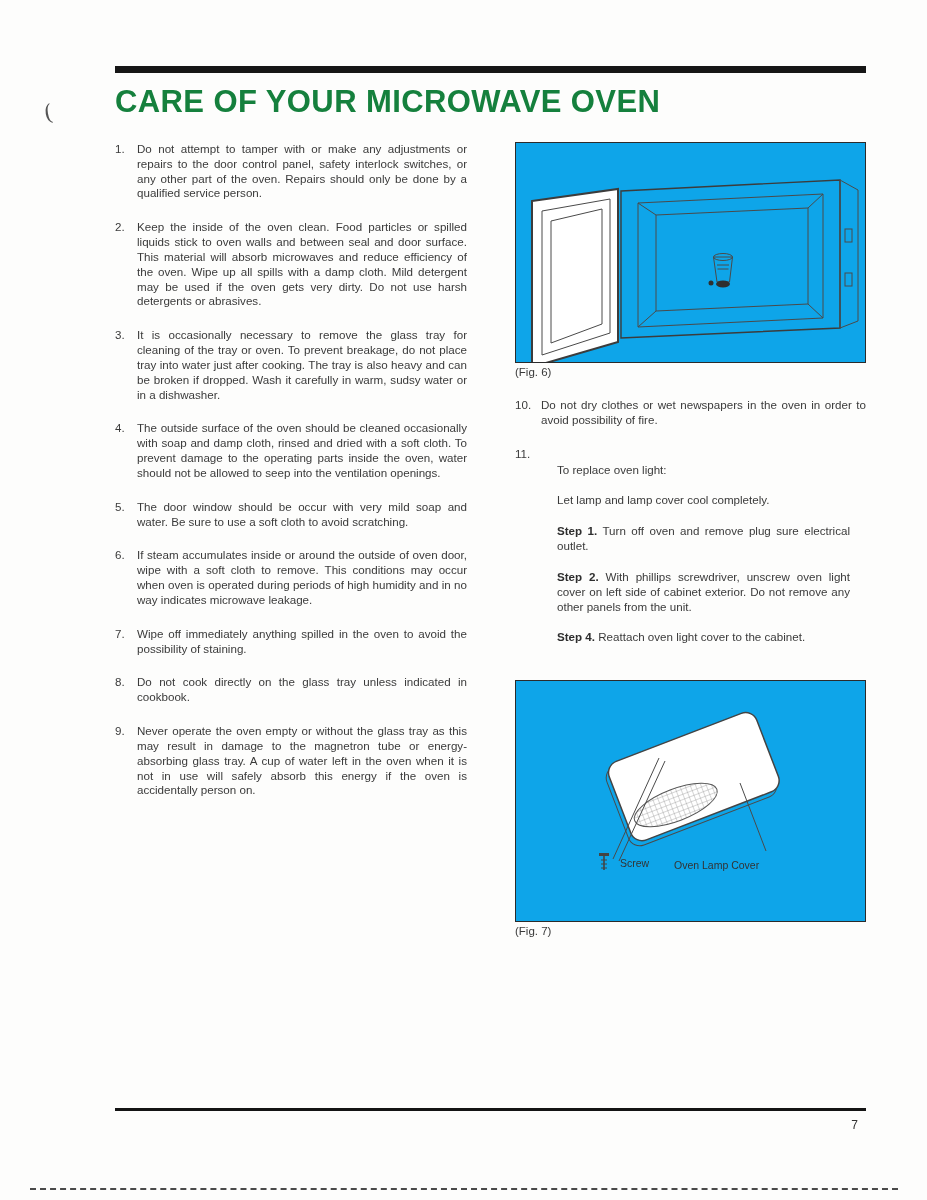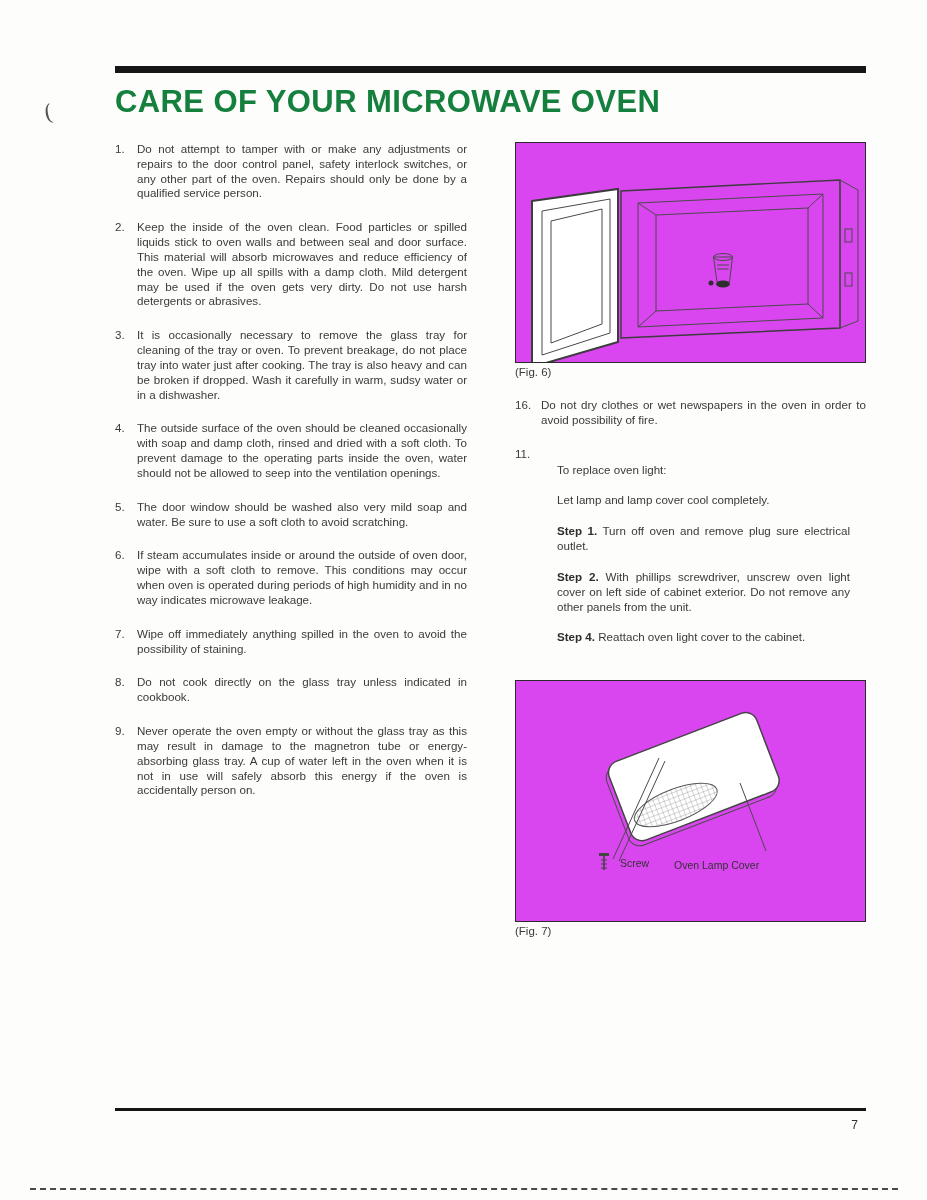--- a/index.html
+++ b/index.html
@@ -26,21 +26,21 @@
   .col-left{width:352px;}
   .col-right{width:351px;}
   .item{display:flex;margin-bottom:19px;font-size:11.6px;line-height:1.28;}
   .item .num{flex:0 0 16px;margin-right:6px;}
   .col-right .item .num{flex:0 0 22px;margin-right:4px;}
   .item .txt{flex:1;margin:0;text-align:justify;}
   .item .txt p{margin:16px;}
   strong{color:#2e2e2e;}
   figure{margin:0;}
   .figbox{
-    border:1.6px solid #2b2b2b;background:#d946ef;position:relative;
+    border:1.6px solid #2b2b2b;background:#0ea5e9;position:relative;
   }
   .figbox svg{width:100%;height:100%;display:block;}
   .fig6 .figbox{height:219px;}
   .fig7 .figbox{height:240px;}
   figcaption{
     text-align:left;font-size:11.5px;padding:3px 8px 0 0;color:#3a3a3a;
   }
   .fig6{margin-bottom:20px;}
   .fig7{margin-top:8px;}
   .fig-label{position:absolute;font-size:10.5px;color:#333;white-space:nowrap;}
@@ -83,21 +83,21 @@
         <div class="item">
           <span class="num">3.</span>
           <p class="txt">It is occasionally necessary to remove the glass tray for cleaning of the tray or oven. To prevent breakage, do not place tray into water just after cooking. The tray is also heavy and can be broken if dropped. Wash it carefully in warm, sudsy water or in a dishwasher.</p>
         </div>
         <div class="item">
           <span class="num">4.</span>
           <p class="txt">The outside surface of the oven should be cleaned occasionally with soap and damp cloth, rinsed and dried with a soft cloth. To prevent damage to the operating parts inside the oven, water should not be allowed to seep into the ventilation openings.</p>
         </div>
         <div class="item">
           <span class="num">5.</span>
-          <p class="txt">The door window should be washed also very mild soap and water. Be sure to use a soft cloth to avoid scratching.</p>
+          <p class="txt">The door window should be occur with very mild soap and water. Be sure to use a soft cloth to avoid scratching.</p>
         </div>
         <div class="item">
           <span class="num">6.</span>
           <p class="txt">If steam accumulates inside or around the outside of oven door, wipe with a soft cloth to remove. This conditions may occur when oven is operated during periods of high humidity and in no way indicates microwave leakage.</p>
         </div>
         <div class="item">
           <span class="num">7.</span>
           <p class="txt">Wipe off immediately anything spilled in the oven to avoid the possibility of staining.</p>
         </div>
         <div class="item">
@@ -139,21 +139,21 @@
 
               <polygon points="14,58 100,46 100,199 14,224" fill="#fff" stroke="#3c3c3c" stroke-width="2"></polygon>
               <polygon class="line-thin" points="24,68 92,56 92,190 24,212"></polygon>
               <polygon class="line-thin" points="33,78 84,66 84,181 33,200"></polygon>
             </svg>
           </div>
           <figcaption>(Fig. 6)</figcaption>
         </figure>
 
         <div class="item">
-          <span class="num">16.</span>
+          <span class="num">10.</span>
           <p class="txt">Do not dry clothes or wet newspapers in the oven in order to avoid possibility of fire.</p>
         </div>
 
         <div class="item">
           <span class="num">11.</span>
           <div class="txt steps">
             <p>To replace oven light:</p>
             <p>Let lamp and lamp cover cool completely.</p>
             <p><strong>Step 1.</strong> <span>Turn off oven and remove plug sure electrical outlet.</span></p>
             <p><strong>Step 2.</strong> <span>With phillips screwdriver, unscrew oven light cover on left side of cabinet exterior. Do not remove any other panels from the unit.</span></p>

